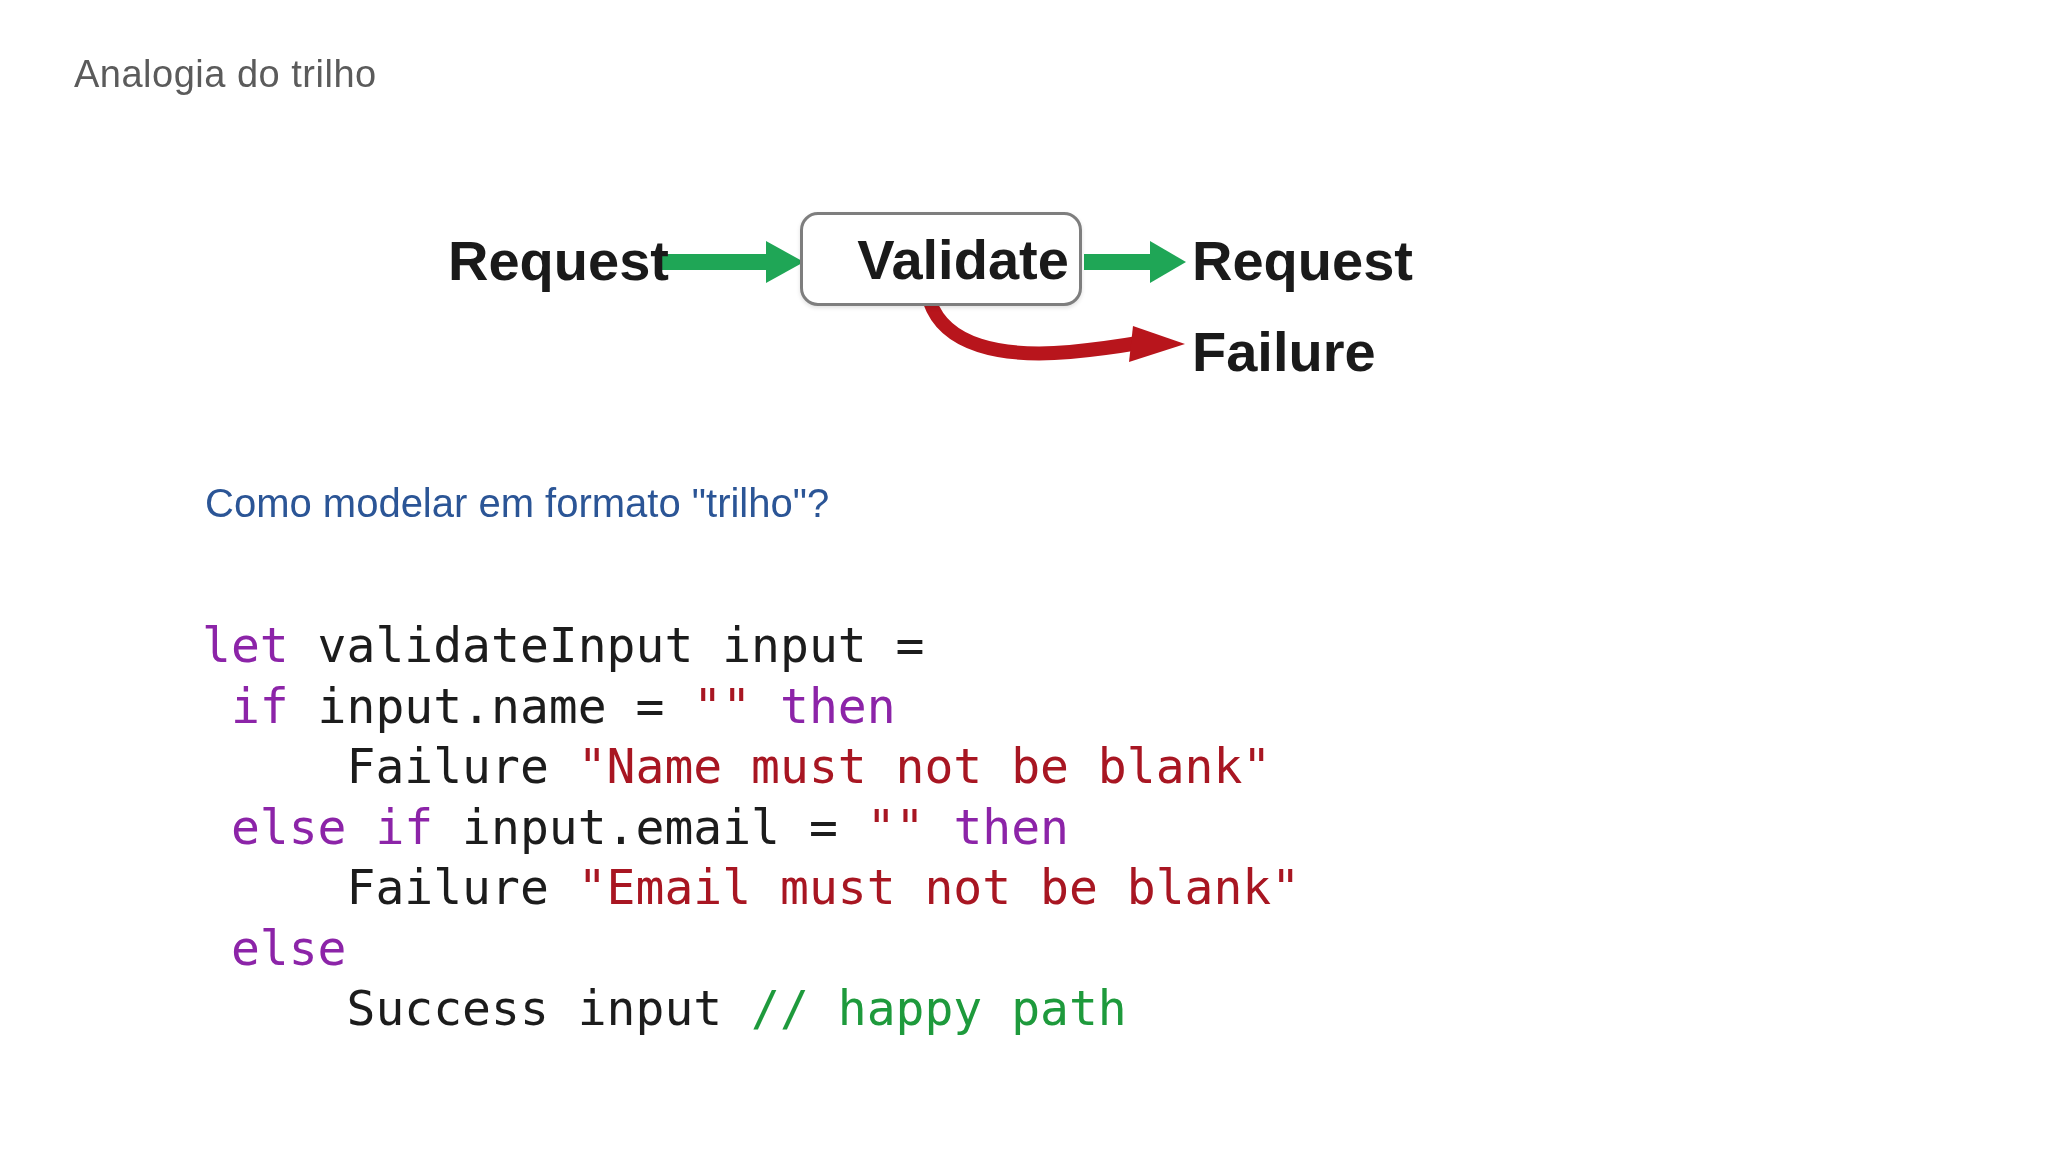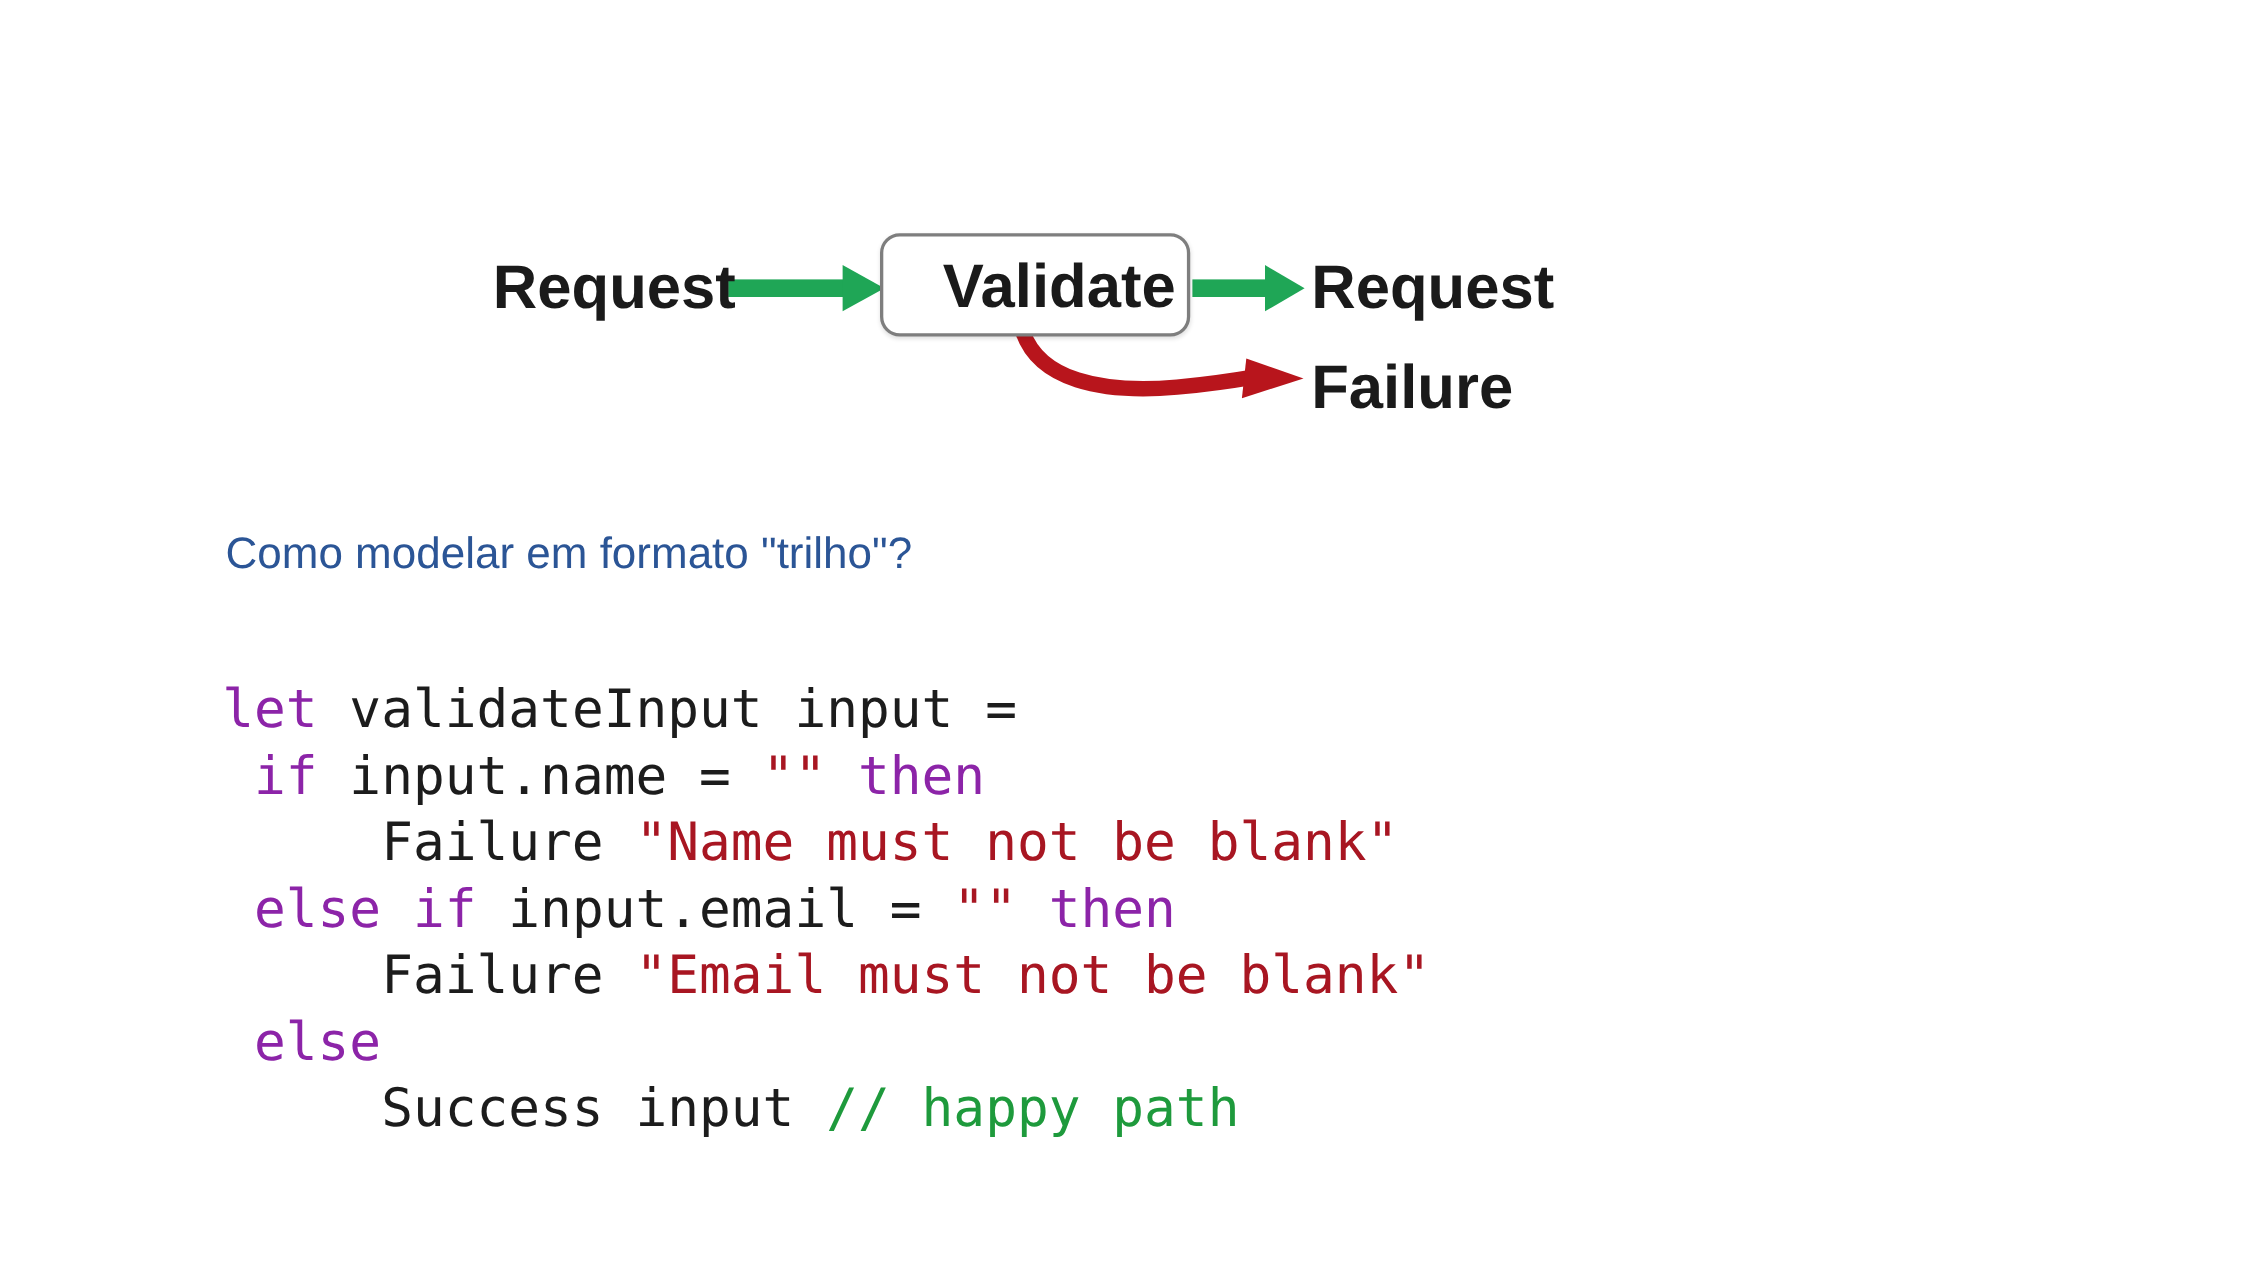--- a/index.html
+++ b/index.html
@@ -57,20 +57,21 @@
   .code .kw{color:var(--code_kw);}
   .code .str{color:var(--code_str);}
   .code .com{color:var(--code_com);}
   .code .pl{color:var(--code_pl);}
 </style>
 </head>
 <body>
 
 <div class="slide">
 
+  <div class="slide-title">Analogia do trilho</div>
 
   <div class="diagram">
 
     <svg class="diagram-svg" width="1060" height="260" viewBox="0 0 1060 260">
 
       <g>
         <rect x="262" y="84" width="108" height="16" fill="var(--arrow_green)"></rect>
         <polygon points="366,71 366,113 404,92" fill="var(--arrow_green)"></polygon>
       </g>
 

